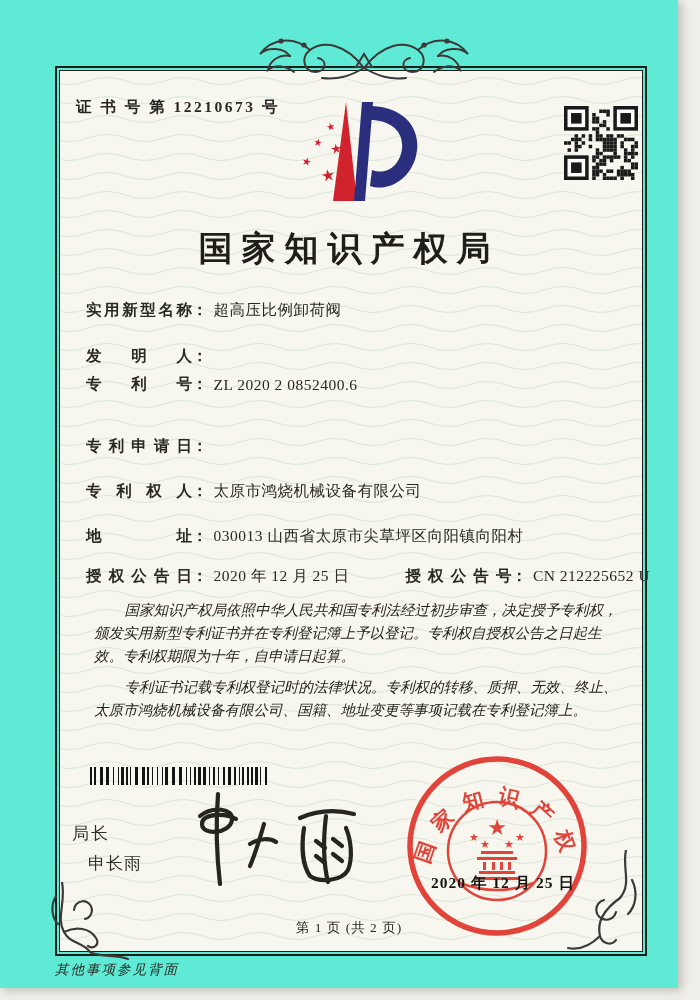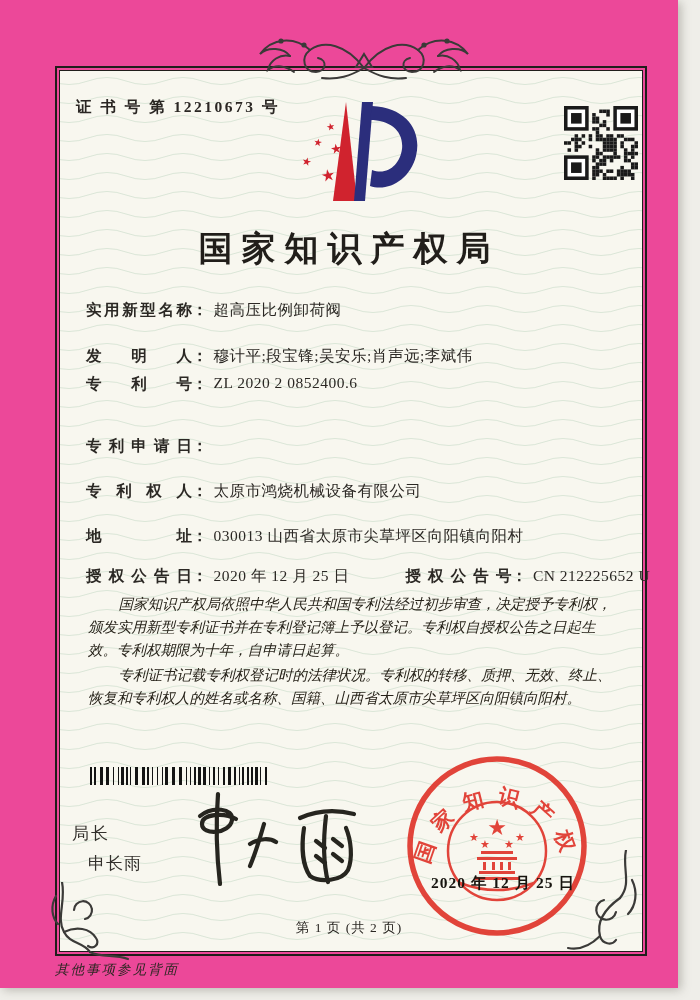--- a/index.html
+++ b/index.html
@@ -5,21 +5,21 @@
   html,body{margin:0;padding:0;}
   body{
     width:700px;height:1000px;position:relative;
     background:#efeee9;
     font-family:"Liberation Serif","DejaVu Serif",serif;
     color:#262320;
     overflow:hidden;
   }
   .paper{
     position:absolute;left:0;top:0;width:678px;height:988px;
-    background:#ec4899;
+    background:#5eead4;
     box-shadow:3px 2px 9px rgba(90,85,75,.35);
   }
   .frame{
     position:absolute;left:55px;top:66px;width:588px;height:886px;
     border:2.5px solid #201e1b;z-index:1;
   }
   .frame-inner{
     position:absolute;inset:2px;border:1px solid #201e1b;
     background:#f8f7ef;overflow:hidden;
   }
@@ -32,37 +32,37 @@
   .logo{position:absolute;left:280px;top:98px;}
   .qr{position:absolute;left:564px;top:106px;}
   .title{
     position:absolute;left:55px;top:226px;width:588px;
     text-align:center;font-size:34px;font-weight:600;
     letter-spacing:9px;color:#211e1a;
   }
   .frow{
     position:absolute;left:86px;width:530px;
     font-size:15.5px;color:#2b2824;white-space:nowrap;
-    display:flex;align-items:flex-start;
+    display:flex;align-items:center;
   }
   .flabel{
     display:inline-block;width:106px;
     text-align:justify;text-align-last:justify;
     font-weight:600;
   }
   .fcolon{font-weight:600;margin-right:6px;}
   .fvalue{letter-spacing:.5px;}
   .fgroup{display:flex;align-items:baseline;}
   .gap2{margin-left:56px;}
   .paras{
     position:absolute;left:86px;top:591px;width:540px;
     font-size:14.5px;line-height:23px;color:#262219;
     font-style:italic;
   }
-  .paras p{margin:2px;text-indent:2.1em;}
+  .paras p{margin:8px;text-indent:2.1em;}
   .barcode{position:absolute;left:90px;top:767px;}
   .officer-title{position:absolute;left:72px;top:822px;font-size:17px;letter-spacing:2px;font-family:"Liberation Sans","DejaVu Sans",sans-serif;color:#33302c;}
   .officer-name{position:absolute;left:88px;top:852px;font-size:17px;letter-spacing:1px;font-family:Liberation Sans, sans-serif;color:#33302c;}
   .signature{position:absolute;left:188px;top:786px;}
   .seal{position:absolute;left:402px;top:751px;z-index:3;}
   .seal-date{
     position:absolute;left:431px;top:873px;z-index:4;
     font-size:15.5px;color:#17140f;letter-spacing:1px;font-weight:600;
   }
   .page-num{
@@ -284,21 +284,20 @@
     <div class="title">国家知识产权局</div>
 
     <div class="frow" style="top:300px">
       <span class="flabel">实用新型名称</span>
         <span class="fcolon">：</span>
       <span class="fvalue">超高压比例卸荷阀</span>
     </div>
     <div class="frow" style="top:346px">
       <span class="flabel">发明人</span>
         <span class="fcolon">：</span>
-      <span class="fvalue">穆计平;段宝锋;吴安乐;肖声远;李斌伟</span>
     </div>
     <div class="frow" style="top:374px">
       <span class="flabel">专利号</span>
         <span class="fcolon">：</span>
       <span class="fvalue">ZL 2020 2 0852400.6</span>
     </div>
     <div class="frow" style="top:436px">
       <span class="flabel">专利申请日</span>
         <span class="fcolon">：</span>
     </div>
@@ -320,21 +319,21 @@
       </span>
       <span class="fgroup gap2">
         <span class="flabel">授权公告号</span>
           <span class="fcolon">：</span>
         <span class="fvalue">CN 212225652 U</span>
       </span>
     </div>
 
     <div class="paras">
       <p>国家知识产权局依照中华人民共和国专利法经过初步审查，决定授予专利权，颁发实用新型专利证书并在专利登记簿上予以登记。专利权自授权公告之日起生效。专利权期限为十年，自申请日起算。</p>
-      <p>专利证书记载专利权登记时的法律状况。专利权的转移、质押、无效、终止、恢复和专利权人的姓名或名称、国籍、山西省太原市尖草坪区向阳镇向阳村。</p>
+      <p>专利证书记载专利权登记时的法律状况。专利权的转移、质押、无效、终止、太原市鸿烧机械设备有限公司、国籍、地址变更等事项记载在专利登记簿上。</p>
     </div>
 
     <svg class="barcode" width="178" height="18" viewBox="0 0 178 18">
         <rect x="0" y="0" width="2" height="18" fill="#141414"></rect>
         <rect x="4" y="0" width="2" height="18" fill="#141414"></rect>
         <rect x="10" y="0" width="3" height="18" fill="#141414"></rect>
         <rect x="16" y="0" width="3" height="18" fill="#141414"></rect>
         <rect x="23" y="0" width="1" height="18" fill="#141414"></rect>
         <rect x="28" y="0" width="1" height="18" fill="#141414"></rect>
         <rect x="31" y="0" width="3" height="18" fill="#141414"></rect>

